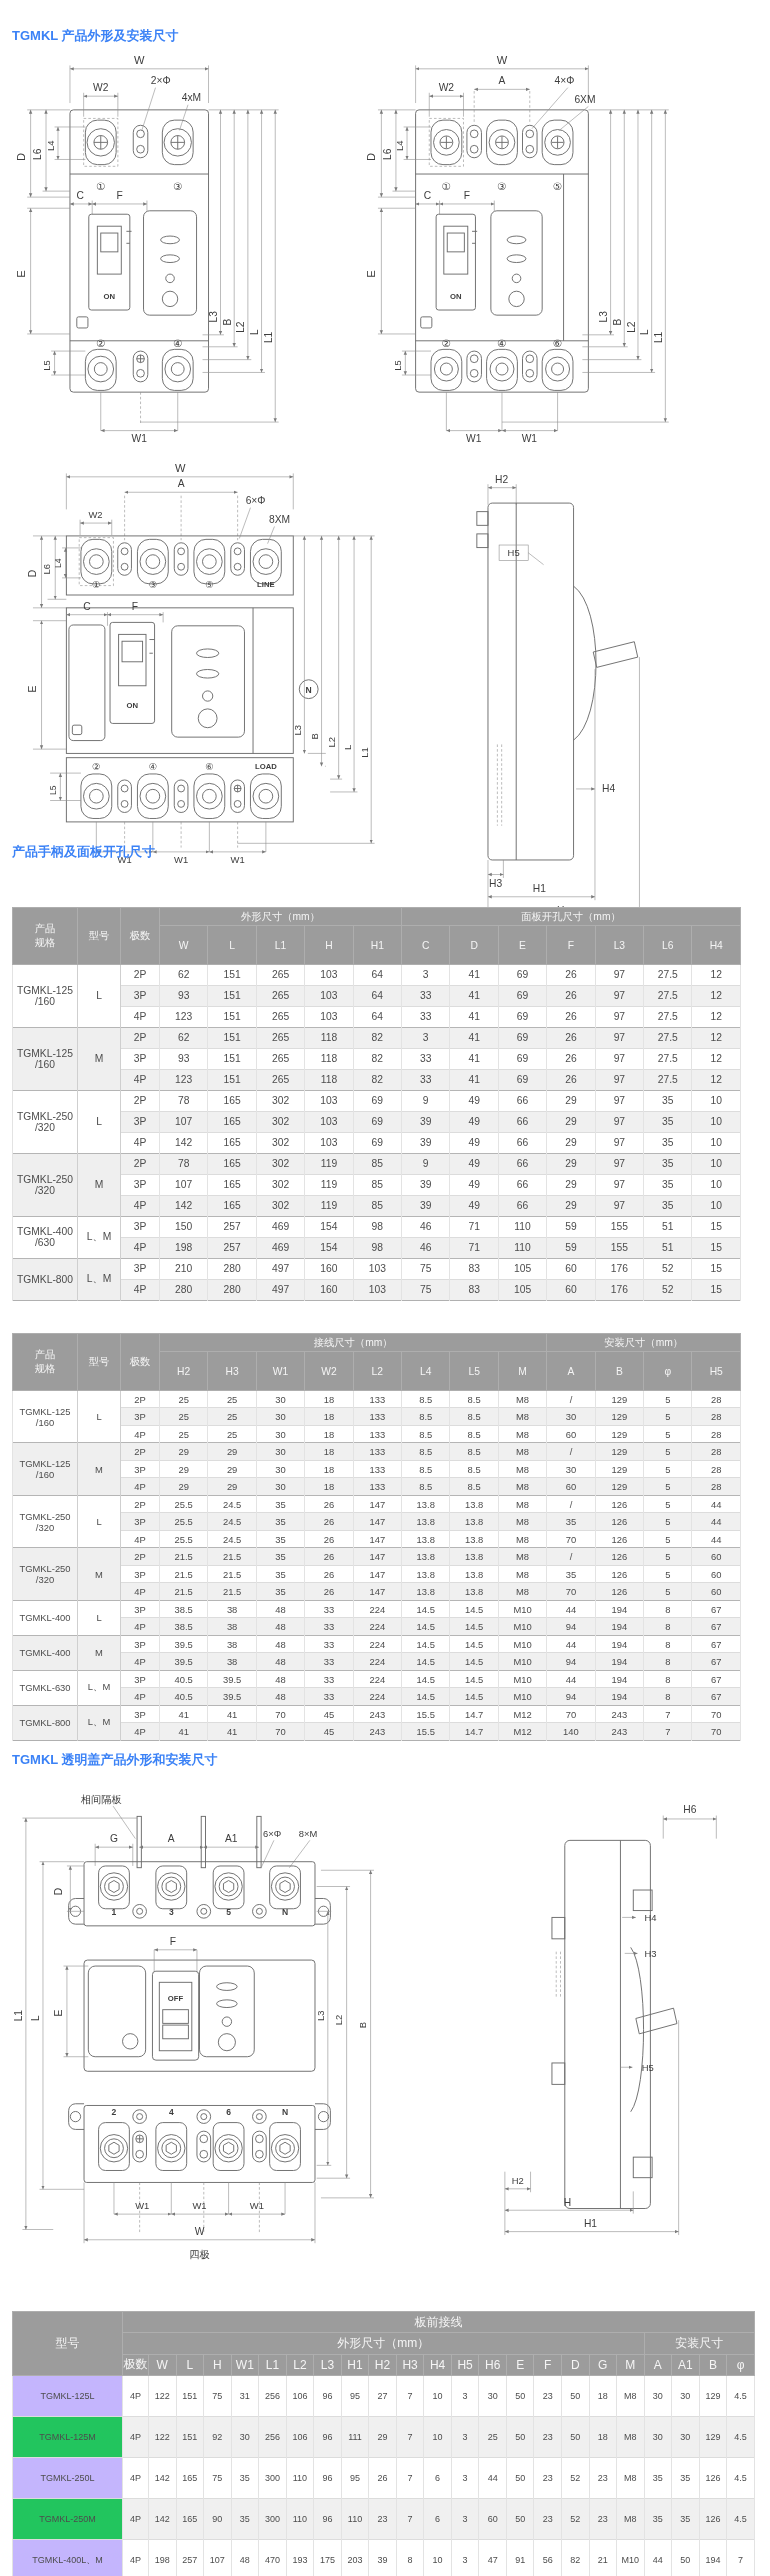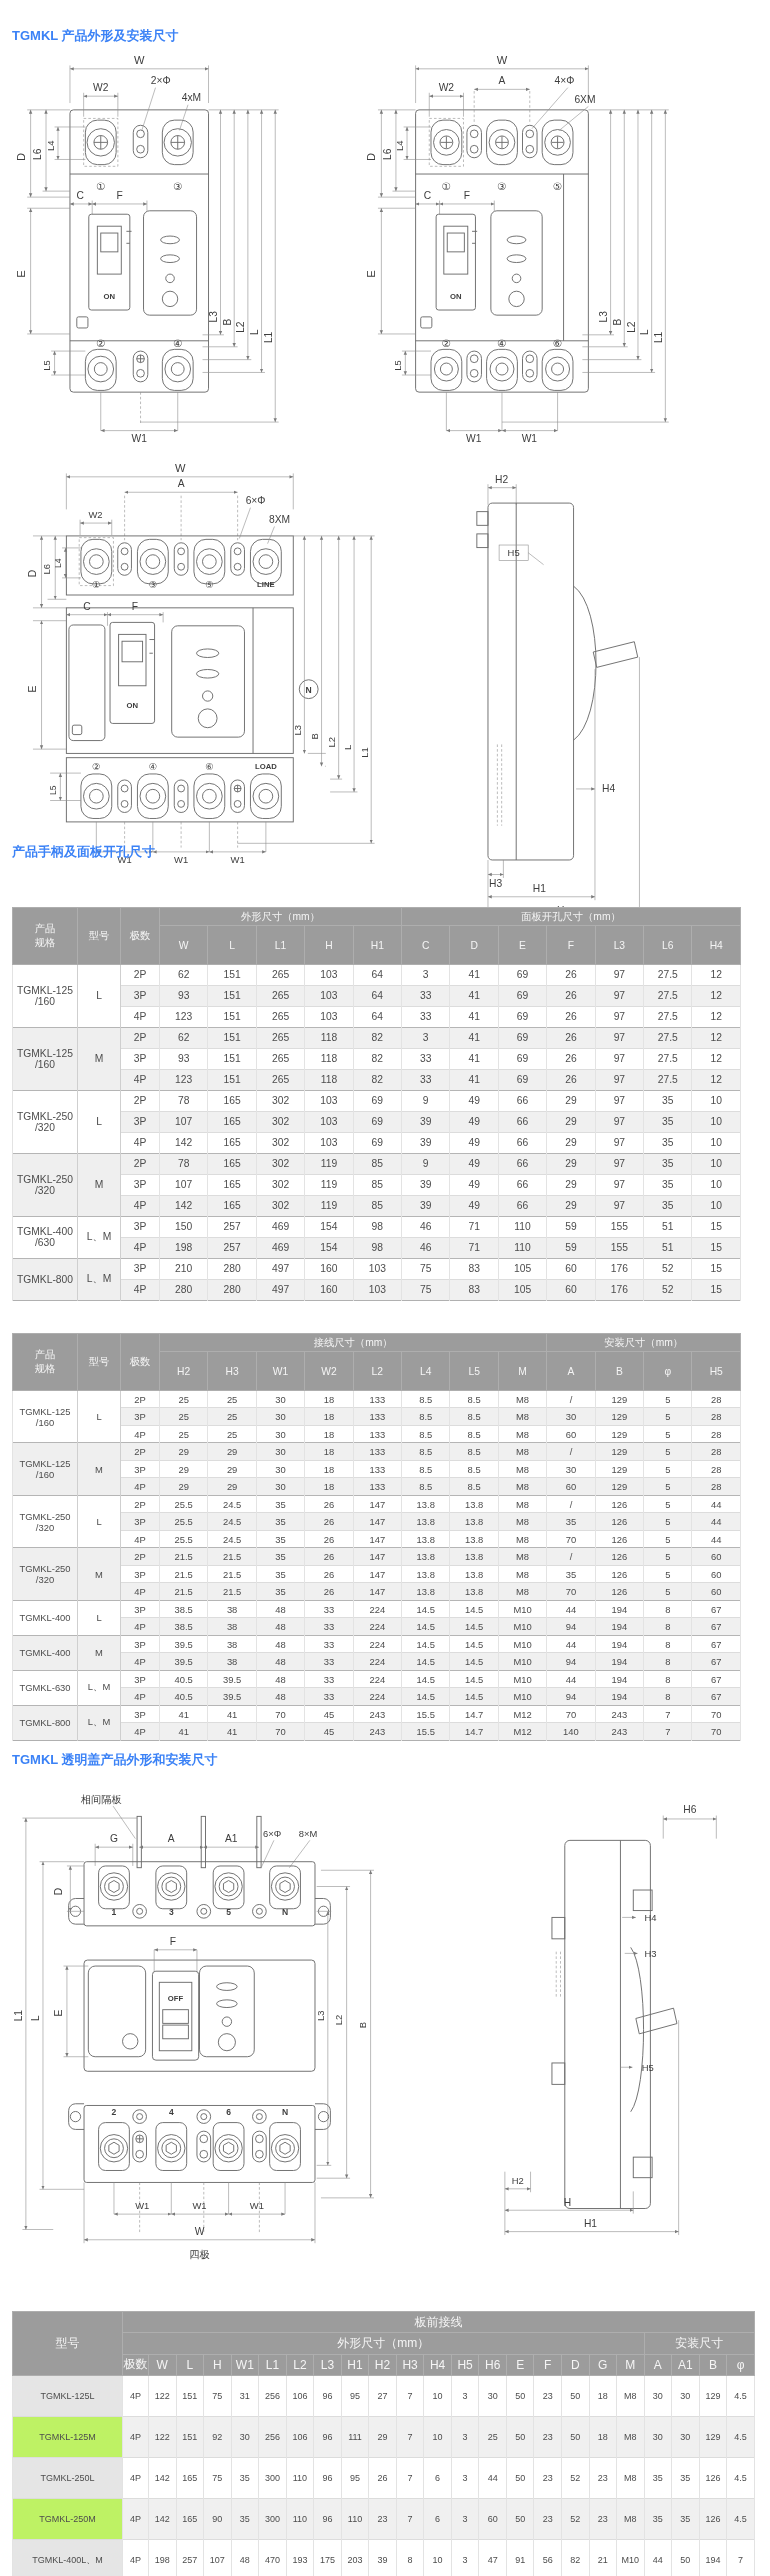--- a/index.html
+++ b/index.html
@@ -28,22 +28,22 @@
   td{border-top:0.9px solid #dcdcdc;border-right:0.9px solid #e3e3e3;border-left:0.9px solid #e3e3e3;
      text-align:center;color:#4d4d4d;vertical-align:middle;}
   #table1 td{font-size:10.3px;height:18px;}
   #table2 td{font-size:9.4px;height:14.5px;}
   #table3 td{font-size:9px;height:38px;}
   #table3 th{font-size:12px;}
   tr.alt td{background:#f0f0f0;}
   tr.group-start td{border-top:1.7px solid #b5b5b5;}
   td.spec,td.model{background:#fff;white-space:pre-line;border-right:0.9px solid #cfcfcf;font-size:10.3px;}
   td.spec.shade,td.model.shade{background:#efefef;}
-  td.model3{background:#e5e5e5;font-size:9.4px;}
-  tr.alt td.model3{background:#bef264;text-align:center;}
+  td.model3{background:#c4b5fd;font-size:9.4px;}
+  tr.alt td.model3{background:#22c55e;text-align:center;}
 </style>
 </head>
 <body>
 
 <div class="sec-title" style="top:27px;">TGMKL 产品外形及安装尺寸</div>
 
 <svg style="left:10.3px;top:50px;" width="291" height="402" viewBox="0 0 340 470">
   <defs>
     <marker id="ah" viewBox="0 0 10 10" refX="9" refY="5" markerWidth="7" markerHeight="7" orient="auto-start-reverse">
       <path d="M0,1 L9,5 L0,9 z" fill="#7a7a7a"></path>

